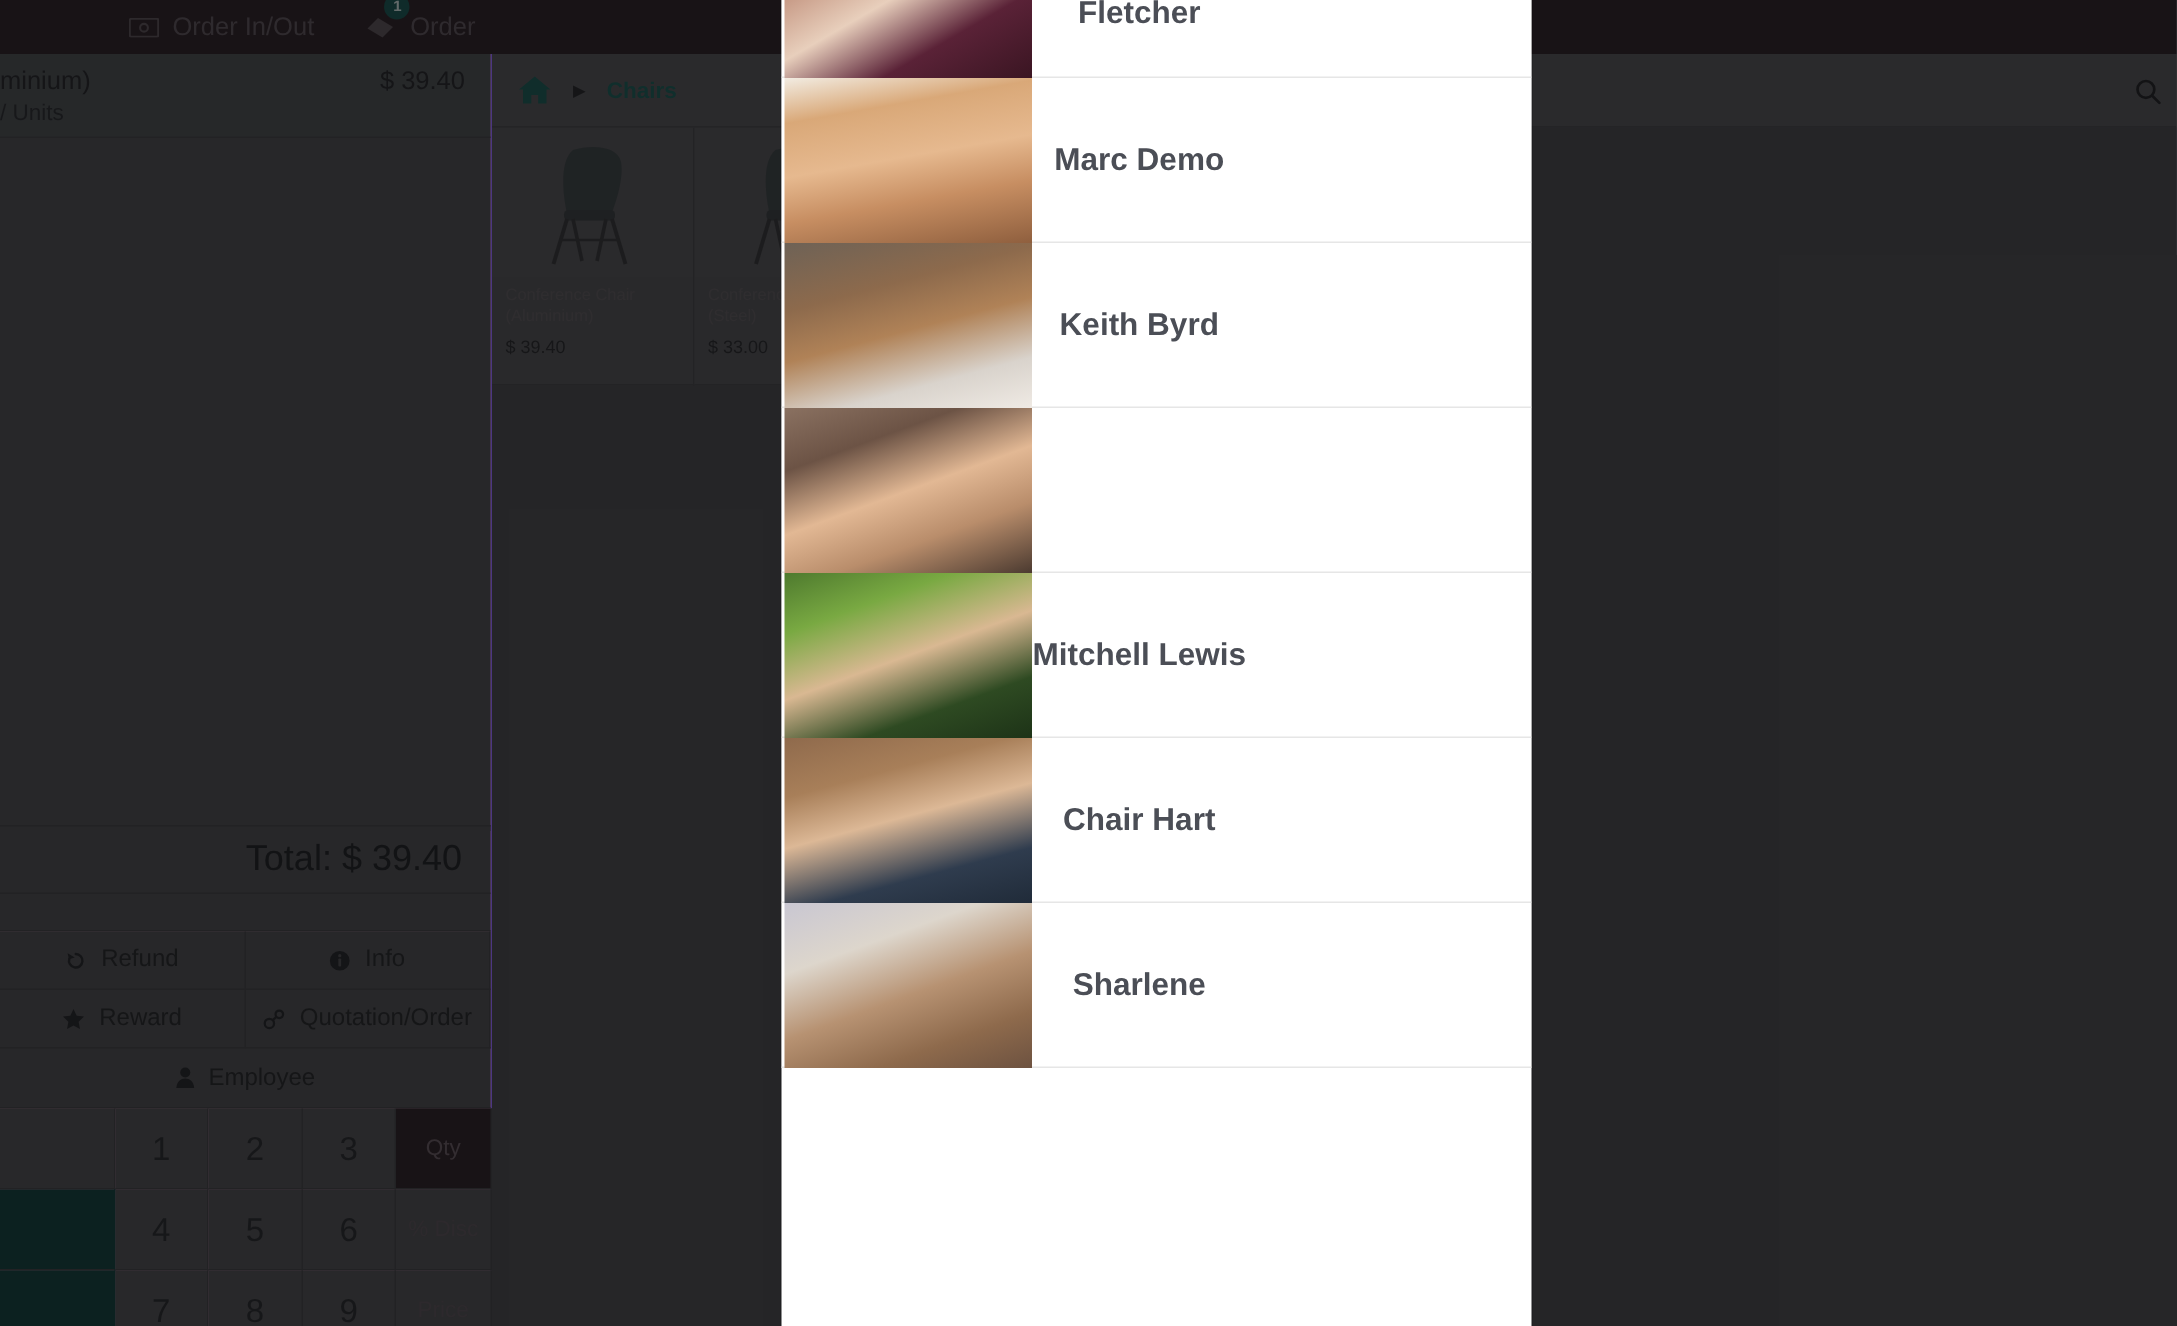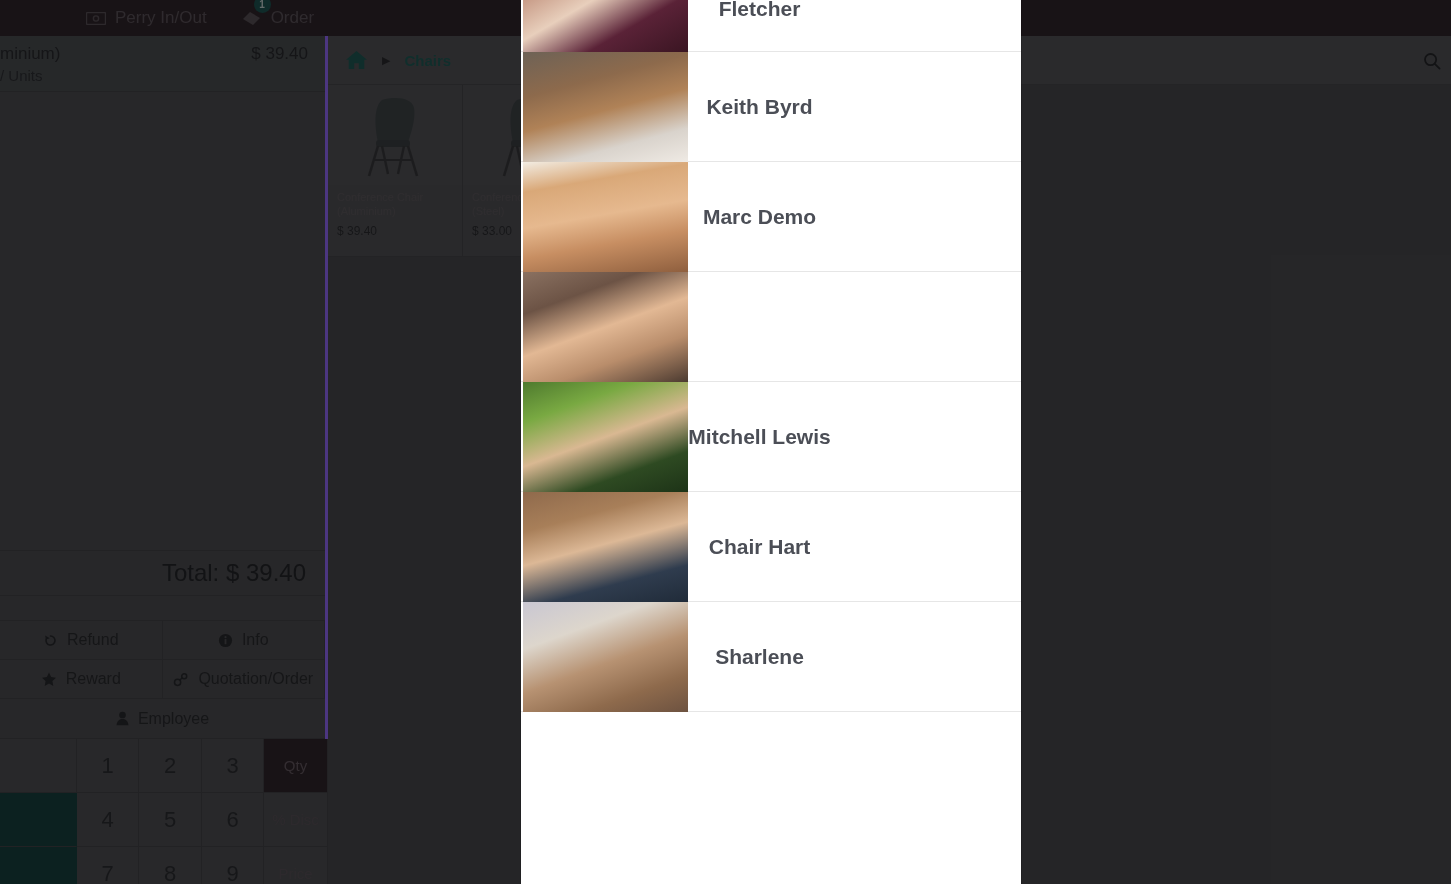--- a/index.html
+++ b/index.html
@@ -37,21 +37,21 @@
     background: #0b4641; color: #b9c8c6;
     font-size: 10px; font-weight: bold;
     display: flex; align-items: center; justify-content: center;
     padding: 0 3px;
   }
 
   
   .order-panel {
     position: absolute; left: 0; top: 36px; width: 328px; bottom: 0;
     background: #f9a8d4;
-    border-right: 3px solid #8b5cf6;
+    border-right: 1px solid #8b5cf6;
   }
   .orderline {
     height: 56px; background: #3b3f40;
     border-bottom: 1px solid #343436;
     padding: 8px 17px 0 0;
     position: relative;
   }
   .ol-row1 { display: flex; justify-content: space-between; align-items: baseline; }
   .ol-name { font-size: 17px; color: #17181a; padding-left: 0; }
   .ol-price { font-size: 17px; color: #17181a; }
@@ -193,21 +193,21 @@
   <div class="pos-app">
 
     <div class="pos-topbar">
       <div class="topbar-btn">
         <span class="tb-icon">
           <svg width="20" height="13" viewBox="0 0 20 13">
             <rect x="0.5" y="0.5" width="19" height="12" rx="1" fill="none" stroke="#4a4146" stroke-width="1.4"></rect>
             <circle cx="10" cy="6.5" r="2.6" fill="none" stroke="#4a4146" stroke-width="1.4"></circle>
           </svg>
         </span>
-        <span>Perry In/Out</span>
+        <span>Order In/Out</span>
       </div>
       <div class="topbar-btn">
         <span class="tb-icon">
           <svg width="21" height="16" viewBox="0 0 21 16">
             <path d="M2 9 L9 2 L19 8 L12 15 Z" fill="#4a4146"></path>
           </svg>
         </span>
         <span class="tb-badge">1</span>
         <span>Order</span>
       </div>
@@ -355,30 +355,30 @@
   </div>
 
   <div class="popup">
 
     <div class="emp-row">
       <div class="emp-avatar" style="background-image:linear-gradient(150deg,#6d4450 0%,#c79a86 28%,#e8cfbc 48%,#5a2237 72%,#3a1522 100%);"></div>
       <div class="emp-name">Jennie Fletcher</div>
     </div>
 
     <div class="emp-row">
+      <div class="emp-avatar" style="background-image:linear-gradient(170deg,#f2ece2 0%,#d9a878 22%,#e6b98f 48%,#c78e62 70%,#8f5f3e 100%);"></div>
+      <div class="emp-name">Marc Demo</div>
+    </div>
+
+    <div class="emp-row">
       <div class="emp-avatar" style="background-image:linear-gradient(165deg,#6e6256 0%,#8d6a4c 30%,#b08257 52%,#d9d3cc 78%,#efeae4 100%);"></div>
       <div class="emp-name">Keith Byrd</div>
     </div>
 
     <div class="emp-row">
-      <div class="emp-avatar" style="background-image:linear-gradient(170deg,#f2ece2 0%,#d9a878 22%,#e6b98f 48%,#c78e62 70%,#8f5f3e 100%);"></div>
-      <div class="emp-name">Marc Demo</div>
-    </div>
-
-    <div class="emp-row">
       <div class="emp-avatar" style="background-image:linear-gradient(160deg,#8a7161 0%,#6c5345 25%,#e2b894 50%,#b98d6b 72%,#4b3a30 100%);"></div>
     </div>
 
 
 
     <div class="emp-row">
       <div class="emp-avatar" style="background-image:linear-gradient(160deg,#4e7a2e 0%,#79a942 24%,#d9b892 50%,#2e4a22 76%,#1d3317 100%);"></div>
       <div class="emp-name">Mitchell Lewis</div>
     </div>
 

